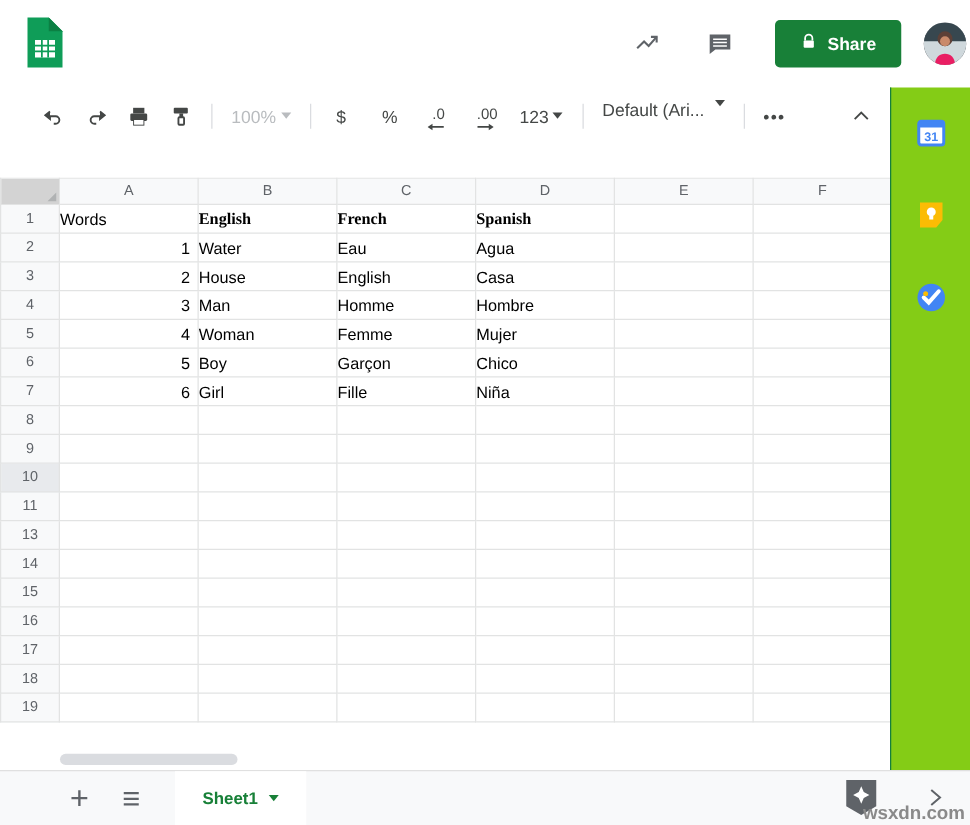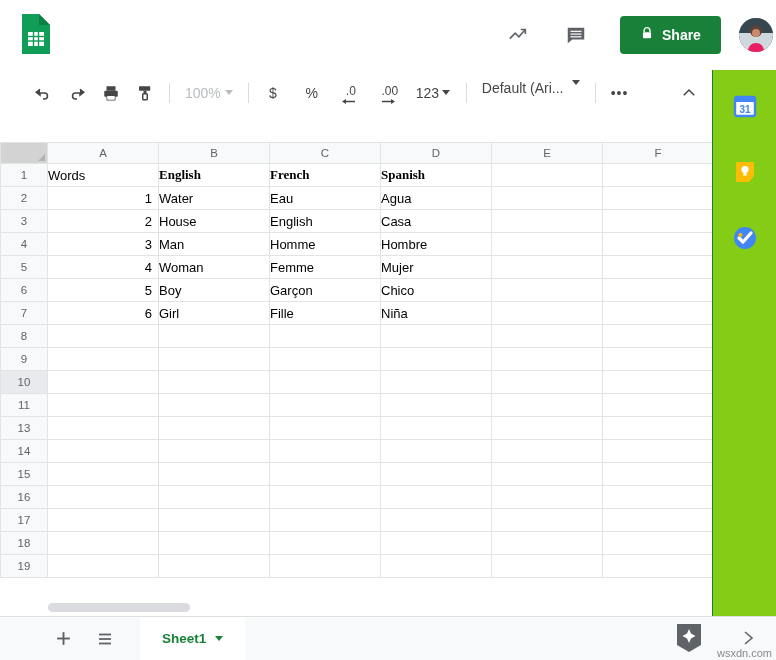--- a/index.html
+++ b/index.html
@@ -68,21 +68,21 @@
   .hnav { position: absolute; right: 8px; top: 601px; width: 42px; height: 15px; display: flex; }
   .hnav div { width: 20px; height: 15px; border: 1px solid #e6e6e6; display: flex; align-items: center; justify-content: center; background: #fff; cursor: pointer; }
 
   
   .bottombar { position: absolute; left: 0; bottom: 0; width: 776px; height: 44px; background: #f8f9fa; border-top: 1px solid #e0e0e0; display: flex; align-items: center; }
   .bb-btn { width: 34px; height: 34px; margin-left: 10px; display: flex; align-items: center; justify-content: center; border-radius: 50%; cursor: pointer; color: #5f6368; }
   .sheettab { margin-left: 18px; height: 44px; background: #fff; display: flex; align-items: center; gap: 9px; padding: 0 22px; cursor: pointer; }
   .sheettab .nm { font-size: 13.5px; font-weight: bold; color: #188038; }
   .explore { position: absolute; right: 72px; bottom: 6px; width: 30px; height: 32px; cursor: pointer; }
   .bb-chev { position: absolute; right: 18px; bottom: 12px; width: 20px; height: 20px; display: flex; align-items: center; justify-content: center; cursor: pointer; color: #5f6368; }
-  .watermark { position: absolute; right: 4px; bottom: 1px; font-size: 11px; color: #8a8a8a; }
+  .watermark { position: absolute; right: 4px; bottom: 1px; font-size: 15px; color: #8a8a8a; font-weight: bold; }
 
   
   .sidepanel { position: absolute; right: 0; top: 70px; width: 64px; height: 546px; background: #84cc16; border-left: 1px solid #15803d; padding-top: 24px; }
   .sp-icon { width: 24px; height: 24px; margin: 0 auto 42px auto; display: block; cursor: pointer; }
   .overlay-cut { position: absolute; left: 462px; top: 0; width: 12px; height: 70px; background: #fff; }
 </style>
 </head>
 <body>
 
 <div id="app">

